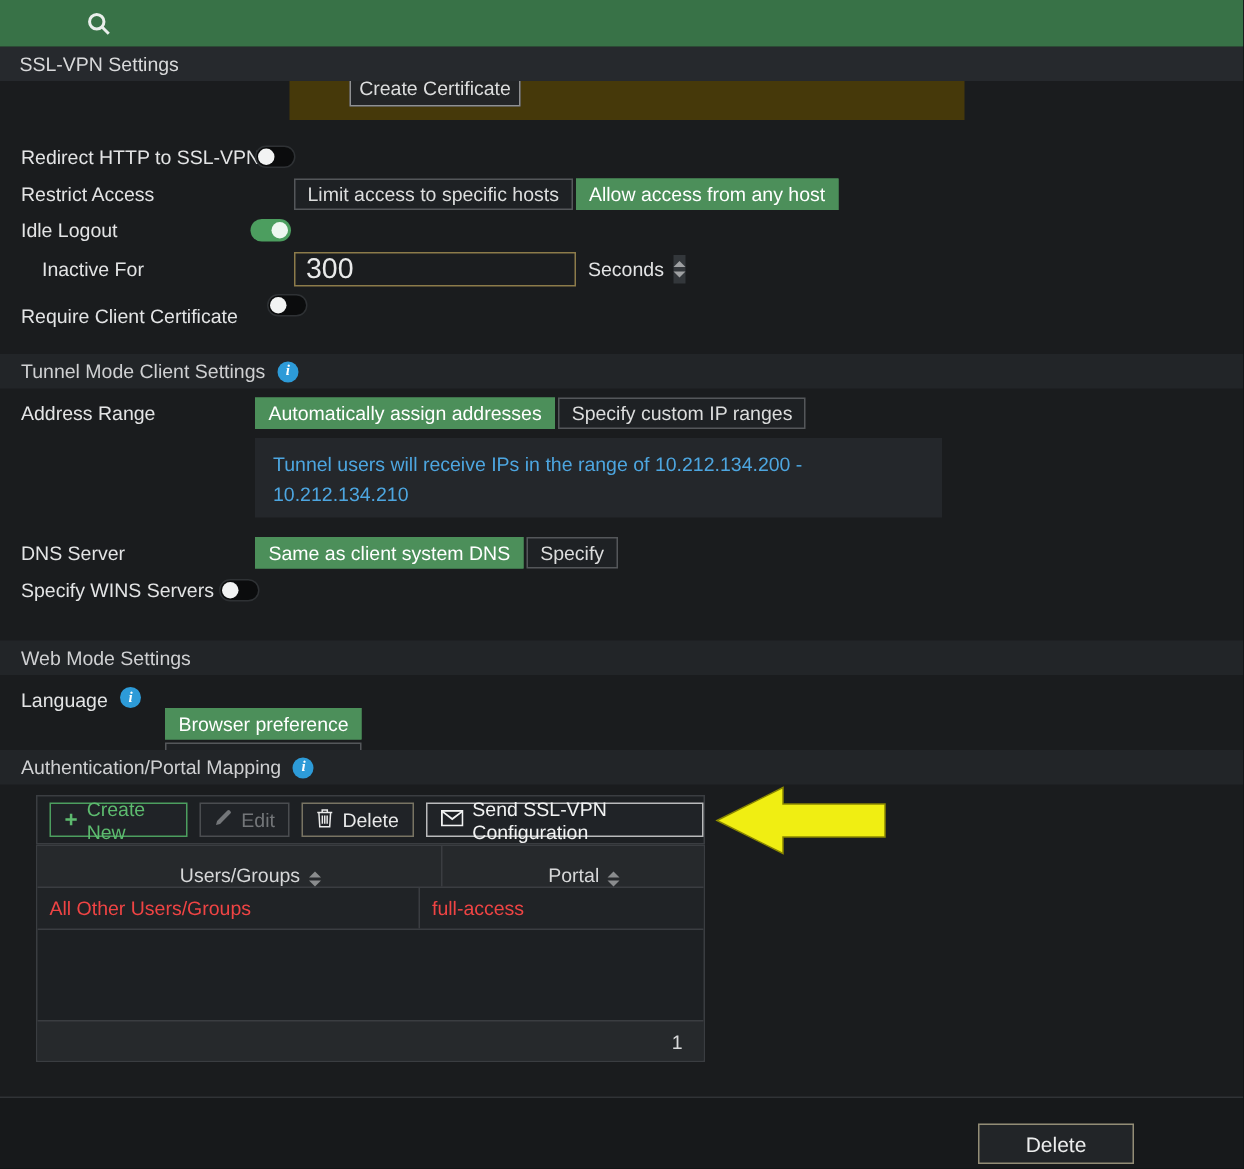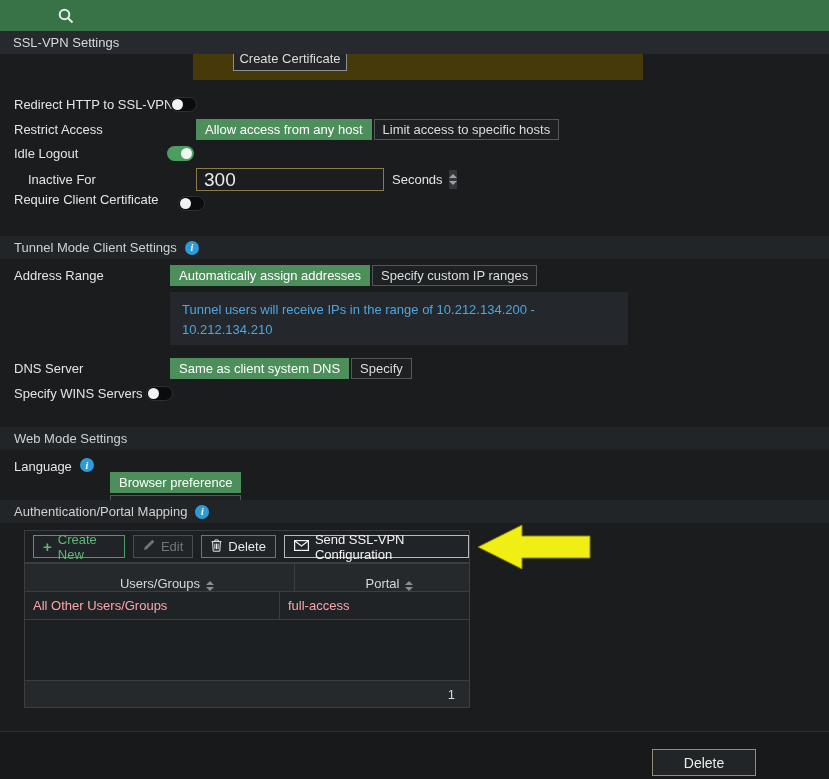--- a/index.html
+++ b/index.html
@@ -57,21 +57,21 @@
 
   .vpn-table { position:absolute; left:24px; top:563px; width:446px; height:145px; border:1px solid #3a3d41; background:#1d2023; }
   .t-header { display:flex; height:28px; background:#26292c; border-bottom:1px solid #3a3d41; }
   .t-hcell { display:flex; align-items:flex-end; justify-content:center; gap:6px; color:#d6d7d8; font-size:13px; cursor:pointer;margin-left:15px; }
   .t-hcell.c1 { width:255px; border-right:1px solid #3a3d41; }
   .t-hcell.c2 { flex:1; }
   .sort-icon { display:inline-flex; flex-direction:column; gap:2px; }
   .sort-icon .tri-up { border-bottom-color:#8a8c8e; border-left-width:4px; border-right-width:4px; }
   .sort-icon .tri-down { border-top-color:#8a8c8e; border-left-width:4px; border-right-width:4px; }
   .t-row { display:flex; height:28px; background:#202326; border-bottom:1px solid #3a3d41; cursor:pointer; }
-  .t-cell { display:flex; align-items:center; color:#fca5a5; font-size:13px; padding-left:8px; }
+  .t-cell { display:flex; align-items:center; color:#ef4444; font-size:13px; padding-left:8px; }
   .t-cell.c1 { width:255px; border-right:1px solid #3a3d41; }
   .t-cell.c2 { flex:1; }
   .t-empty { height:60px; }
   .t-footer { height:27px; background:#26292c; border-top:1px solid #3a3d41; display:flex; align-items:center; justify-content:flex-end; padding-right:14px; color:#d9dadb; font-size:13px; }
 
   
   .annot-arrow { position:absolute; left:470px; top:520px; z-index:4; pointer-events:none; }
 
   
   .page-footer { position:absolute; left:0; top:731px; width:829px; height:48px; background:#17191b; border-top:1px solid #303336; }
@@ -107,40 +107,40 @@
   <div class="cert-banner"></div>
   <button class="cert-btn">Create Certificate</button>
 
   <span class="label" style="left:14px; top:97px;">Redirect HTTP to SSL-VPN</span>
   <span class="toggle off" style="left:170px; top:97px;">
       <span class="knob"></span>
     </span>
 
   <span class="label" style="left:14px; top:122px;">Restrict Access</span>
   <div class="seg-group" style="left:196px; top:119px;">
+    <span class="seg unsel">Limit access to specific hosts</span>
     <span class="seg sel">Allow access from any host</span>
-    <span class="seg unsel">Limit access to specific hosts</span>
   </div>
 
   <span class="label" style="left:14px; top:146px;">Idle Logout</span>
   <span class="toggle on" style="left:167px; top:146px;">
       <span class="knob"></span>
     </span>
 
   <span class="label" style="left:28px; top:172px;">Inactive For</span>
   <div class="num-input">
     <input type="text" value="300" style="">
     <span class="spinner">
       <span class="tri-up"></span>
       <span class="tri-down"></span>
     </span>
   </div>
   <span class="label" style="left:392px; top:172px;">Seconds</span>
 
-  <span class="label" style="left:14px; top:192px;">Require Client Certificate</span>
+  <span class="label" style="left:14px; top:203px;">Require Client Certificate</span>
   <span class="toggle off" style="left:178px; top:196px;">
       <span class="knob"></span>
     </span>
 
   <div class="section-bar" style="top:236px;">
     <span class="t">Tunnel Mode Client Settings</span>
     <span class="info-icon">i</span>
   </div>
 
   <span class="label" style="left:14px; top:268px;">Address Range</span>

